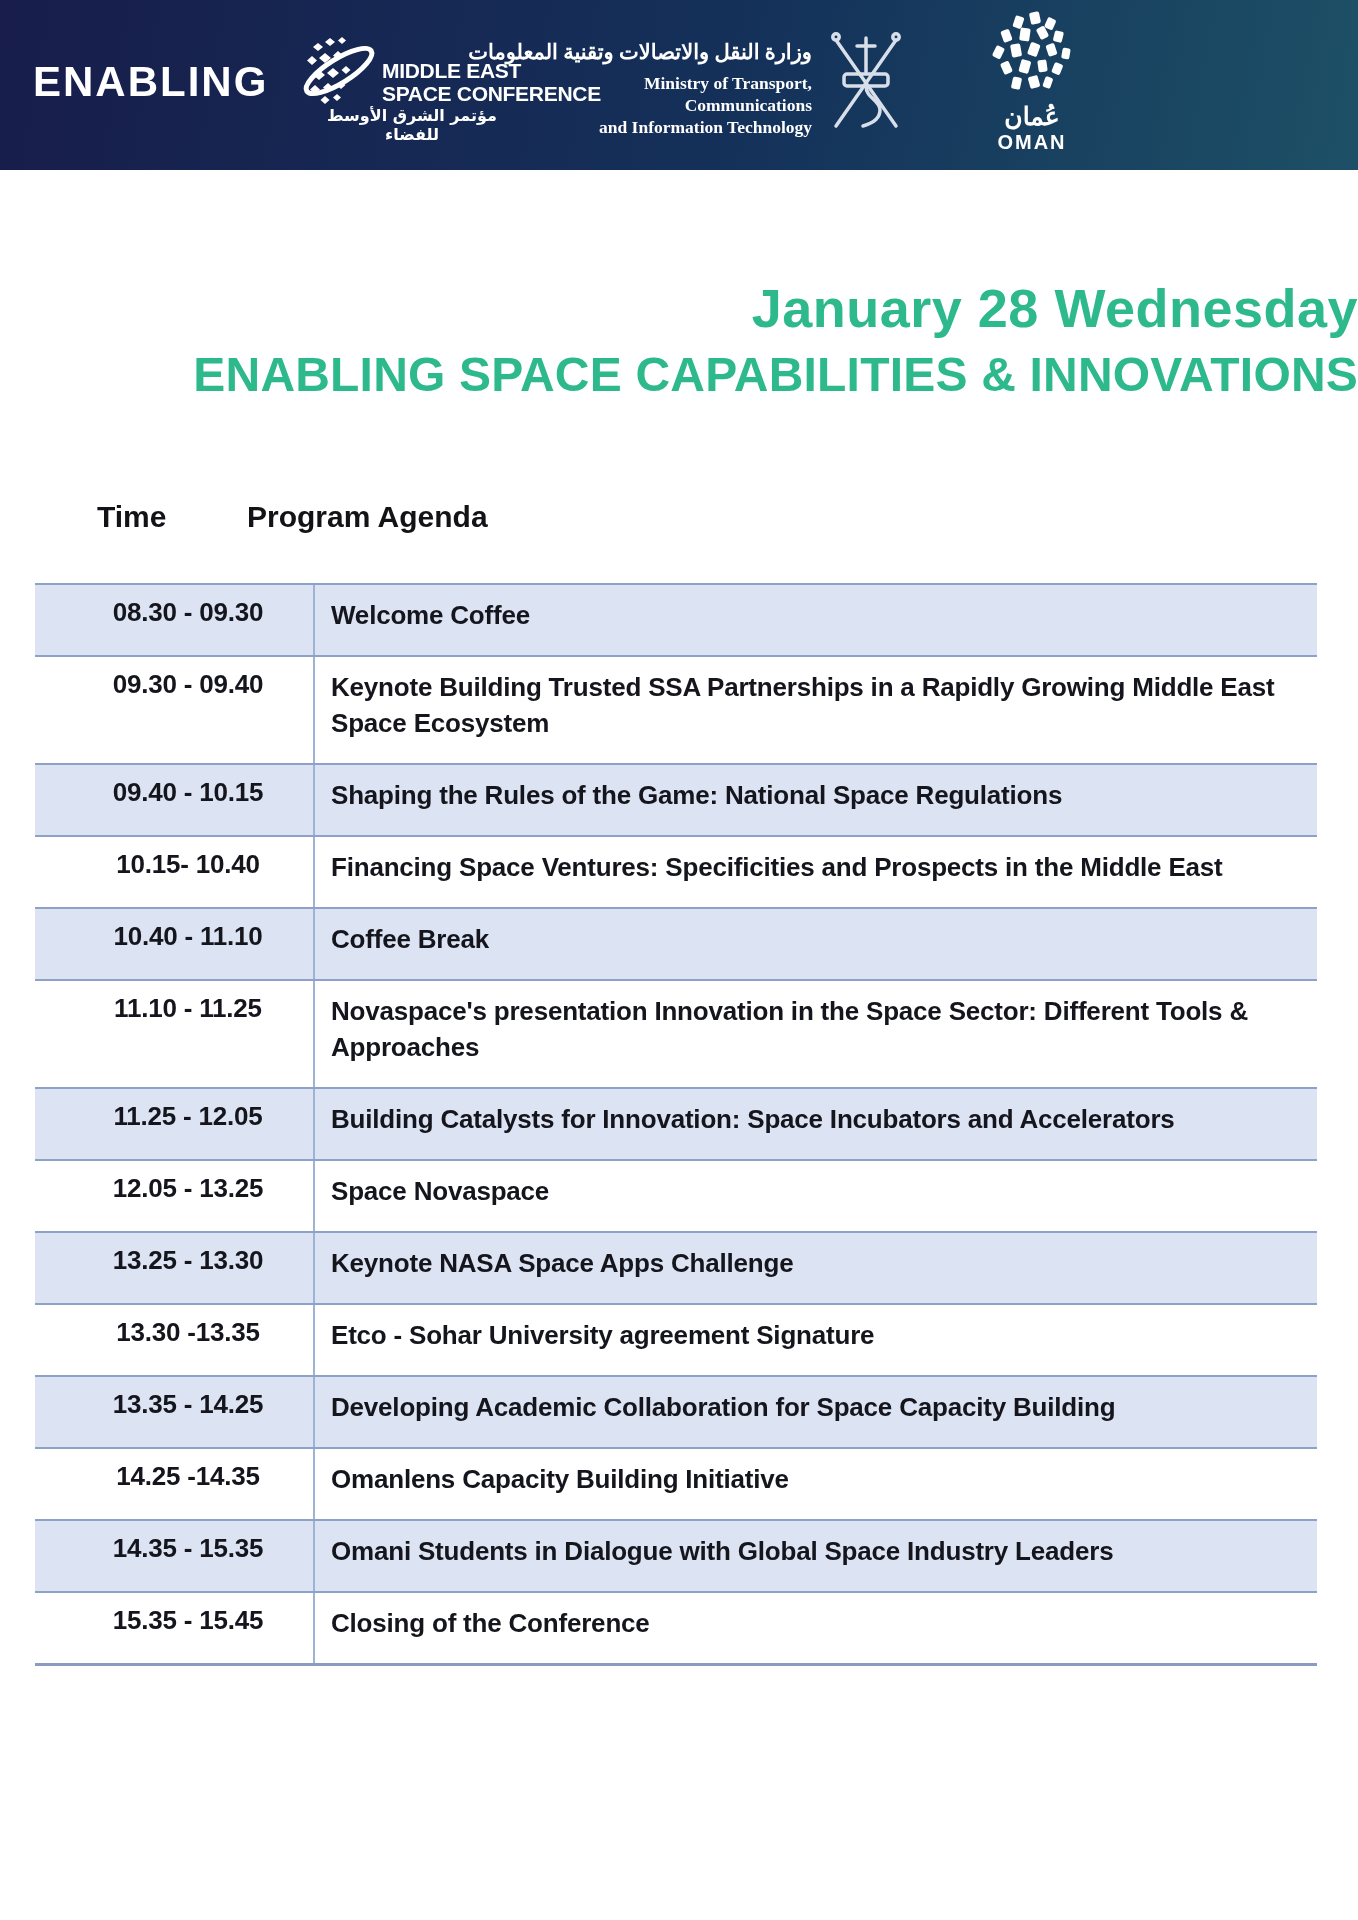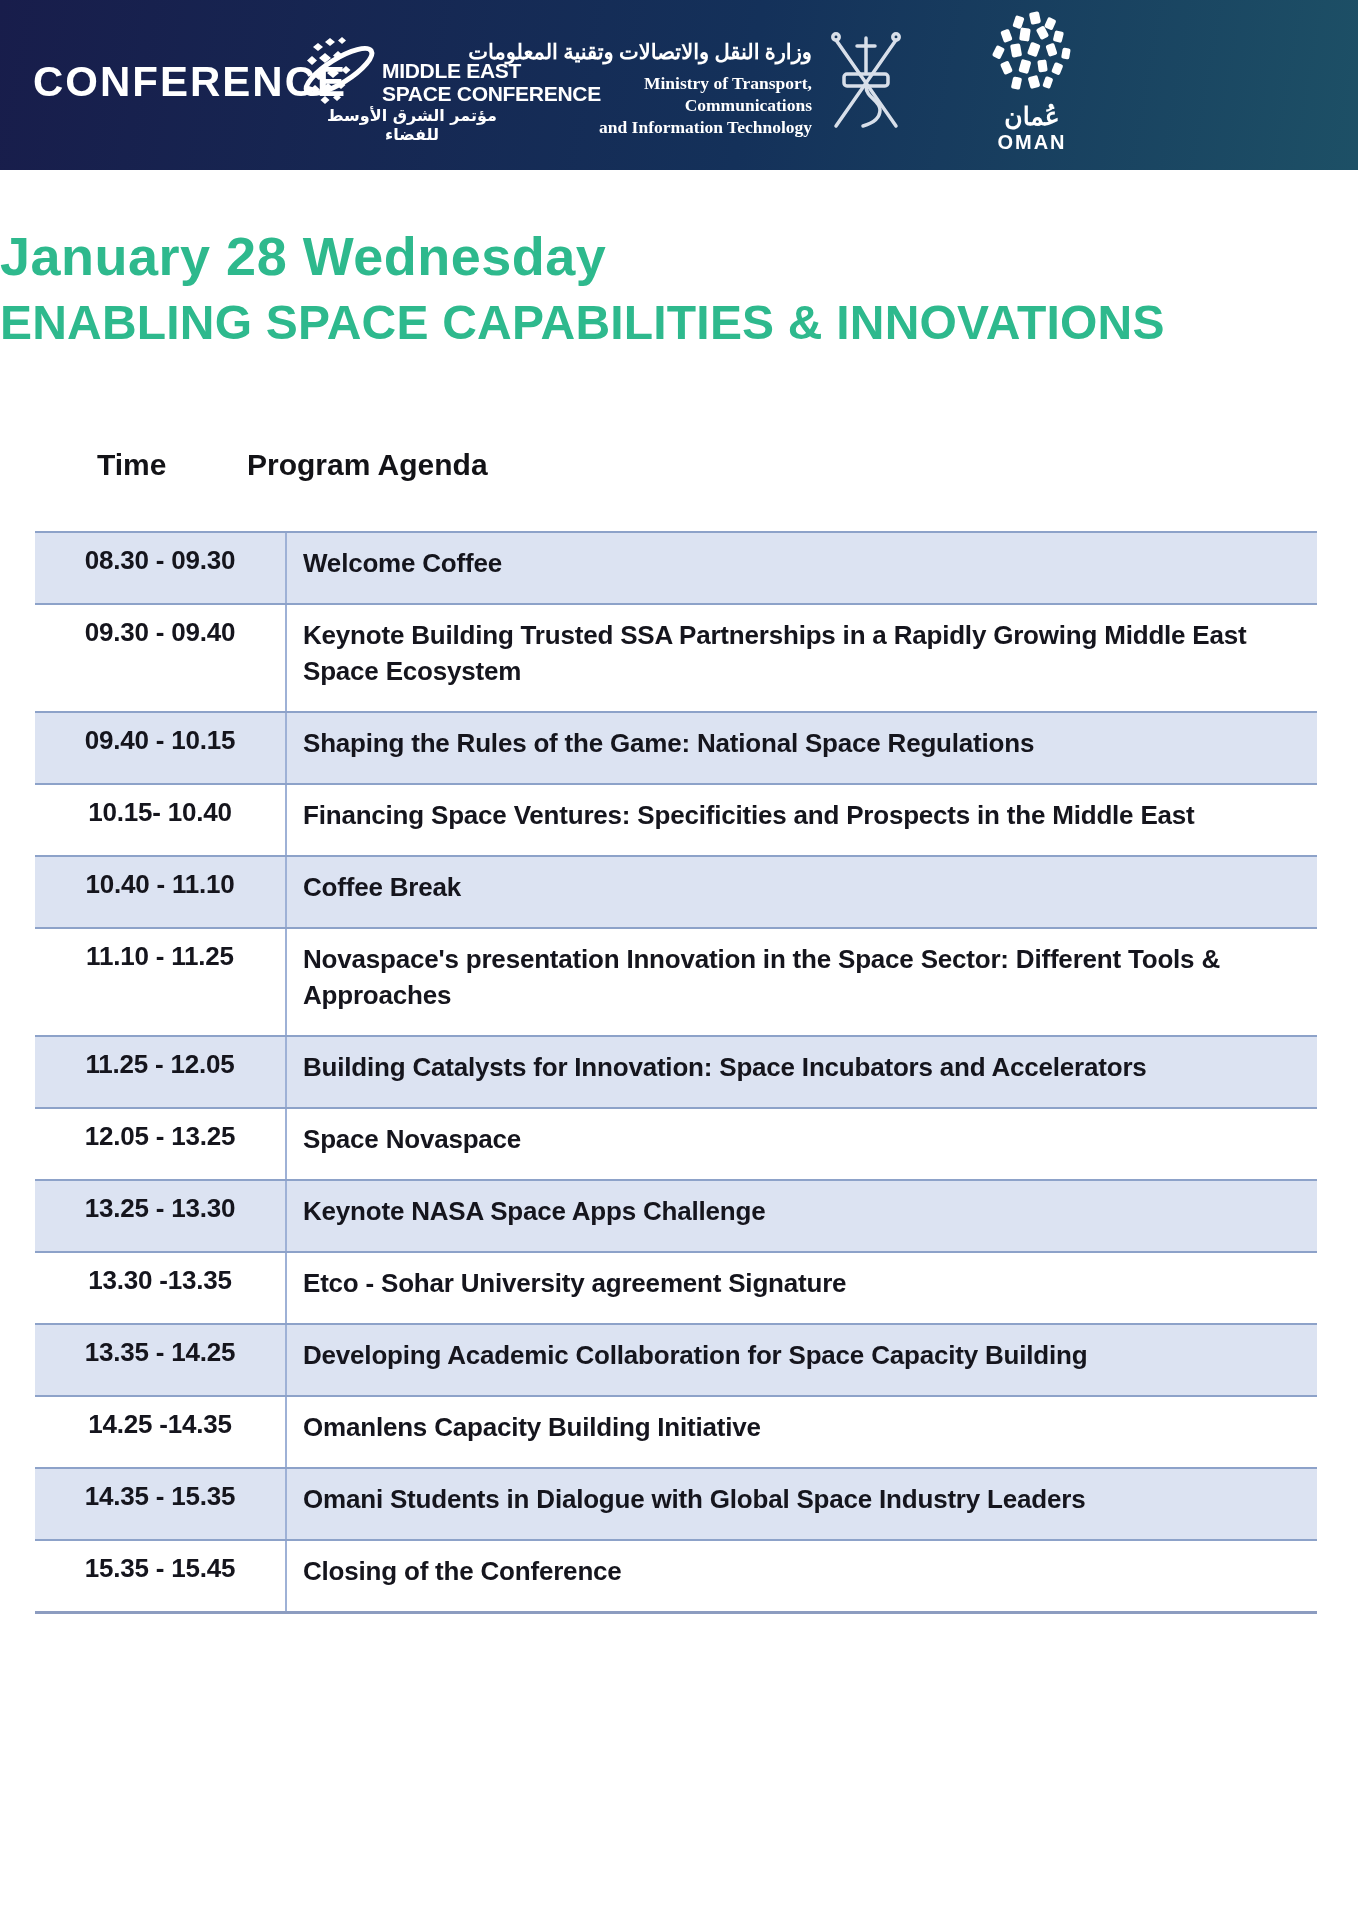--- a/index.html
+++ b/index.html
@@ -52,53 +52,53 @@
   .oman{position:absolute;left:978px;top:10px;width:108px;text-align:center;}
   .oman-cluster{display:block;margin:0 auto;}
   .oman-arabic{
     display:block;font-family:Liberation Sans, sans-serif;
     font-size:25px;font-weight:700;line-height:1;margin-top:-2px;
   }
   .oman-latin{
     display:block;font-size:20px;font-weight:700;letter-spacing:2px;margin-top:2px;
   }
   
-  .titles{padding-top:54px;text-align:left;color:var(--accent);}
+  .titles{padding-top:106px;text-align:right;color:var(--accent);}
   .title-date{font-size:54px;font-weight:700;line-height:64px;letter-spacing:0.5px;}
   .title-theme{font-size:48px;font-weight:700;line-height:58px;margin-top:6px;letter-spacing:0.2px;}
   
   .colheads{position:relative;height:36px;margin-top:96px;font-size:30px;font-weight:700;color:#131317;}
   .colhead-time{position:absolute;left:97px;top:0;}
   .colhead-agenda{position:absolute;left:247px;top:0;}
   
   .agenda{
     margin:47px 0 0 35px;width:1282px;
     border-top:2px solid var(--line);
     border-bottom:3px solid var(--line-heavy);
   }
   .row{display:flex;min-height:70px;}
   .row + .row{border-top:2px solid var(--line);}
   .row.shade{background:var(--shade);}
   .cell-time{
     width:250px;flex:0 0 250px;text-align:center;
-    padding-top:12px;font-size:26px;font-weight:700;letter-spacing:-0.2px;
+    padding-top:12px;font-size:26px;font-weight:700;letter-spacing:-0.2px;padding-left:28px;
   }
   .cell-agenda{
     flex:1;border-left:2px solid var(--divider);
     padding:12px 17px 22px 16px;
     font-size:26px;font-weight:700;letter-spacing:-0.2px;line-height:36px;
   }
   svg{display:block;}
 </style>
 </head>
 <body>
 
 <div class="band">
 
-  <div class="novaspace">CONFERENCE</div>
+  <div class="novaspace">ENABLING</div>
 
   <div class="mesc">
     <svg class="mesc-icon" width="82" height="86" viewBox="0 0 82 86">
       <g fill="#ffffff">
         <path d="M20 15 l5 4 -5 4 -5 -4 z"></path>
           <path d="M32 10 l5 4 -5 4 -5 -4 z"></path>
           <path d="M44 9 l4 3.5 -4 3.5 -4 -3.5 z"></path>
         <path d="M14 28 l5 4.5 -5 4.5 -5 -4.5 z"></path>
           <path d="M27 25 l6 5 -6 5 -6 -5 z"></path>
           <path d="M40 23 l5 4.5 -5 4.5 -5 -4.5 z"></path>

